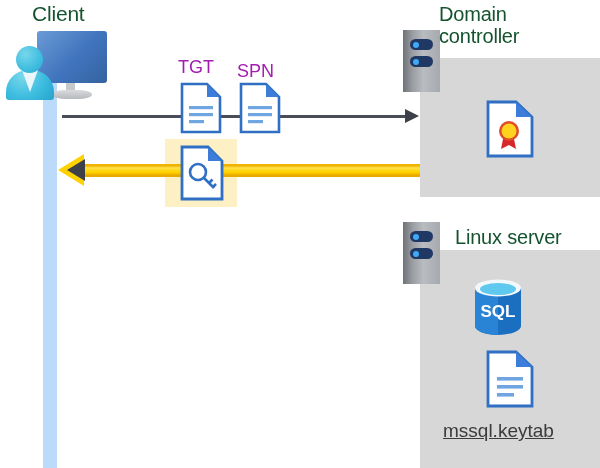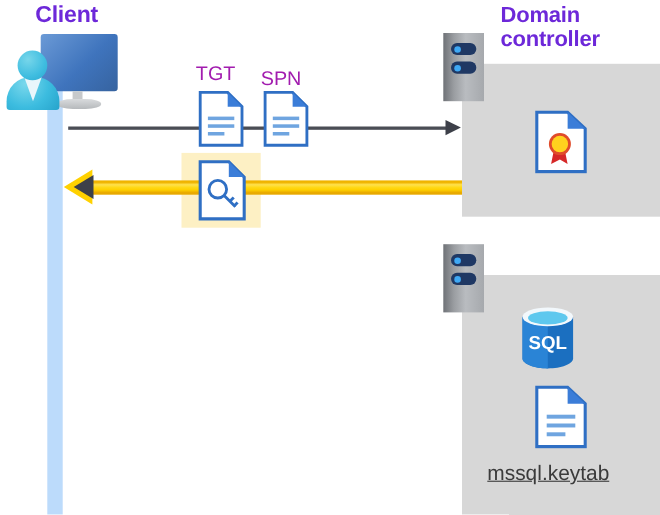--- a/index.html
+++ b/index.html
@@ -14,31 +14,31 @@
     position: relative;
     width: 600px;
     height: 468px;
     background: #ffffff;
     overflow: hidden;
   }
   .abs { position: absolute; }
 
   
   .title-bold {
-    font-weight: bold;
-    color: #6d28d9;
+    font-weight: normal;
+    color: #14532d;
     letter-spacing: -0.2px;
     line-height: 1.12;
   }
   #client-title {
     left: 32px; top: 2px;
     font-size: 21px;
   }
   #dc-title {
-    left: 455px; top: 3px;
+    left: 439px; top: 3px;
     font-size: 20px;
     width: 140px;
   }
   #linux-title {
     left: 455px; top: 226px;
     font-size: 20px;
   }
   .doc-caption {
     font-size: 18px;
     color: #a21caf;
@@ -213,20 +213,21 @@
 
   <div class="abs rack" id="lin-rack">
     <div class="bar b1">
         <span class="led"></span>
       </div>
     <div class="bar b2">
         <span class="led"></span>
       </div>
   </div>
 
+  <div class="abs title-bold" id="linux-title">Linux server</div>
 
   <div class="abs" id="grey-arrow-line"></div>
   <div class="abs" id="grey-arrow-head"></div>
 
   <div class="abs" id="key-highlight"></div>
 
   <div class="abs" id="yellow-arrow-line"></div>
   <div class="abs" id="yellow-arrow-head"></div>
   <div class="abs" id="yellow-arrow-head-inner"></div>
 

